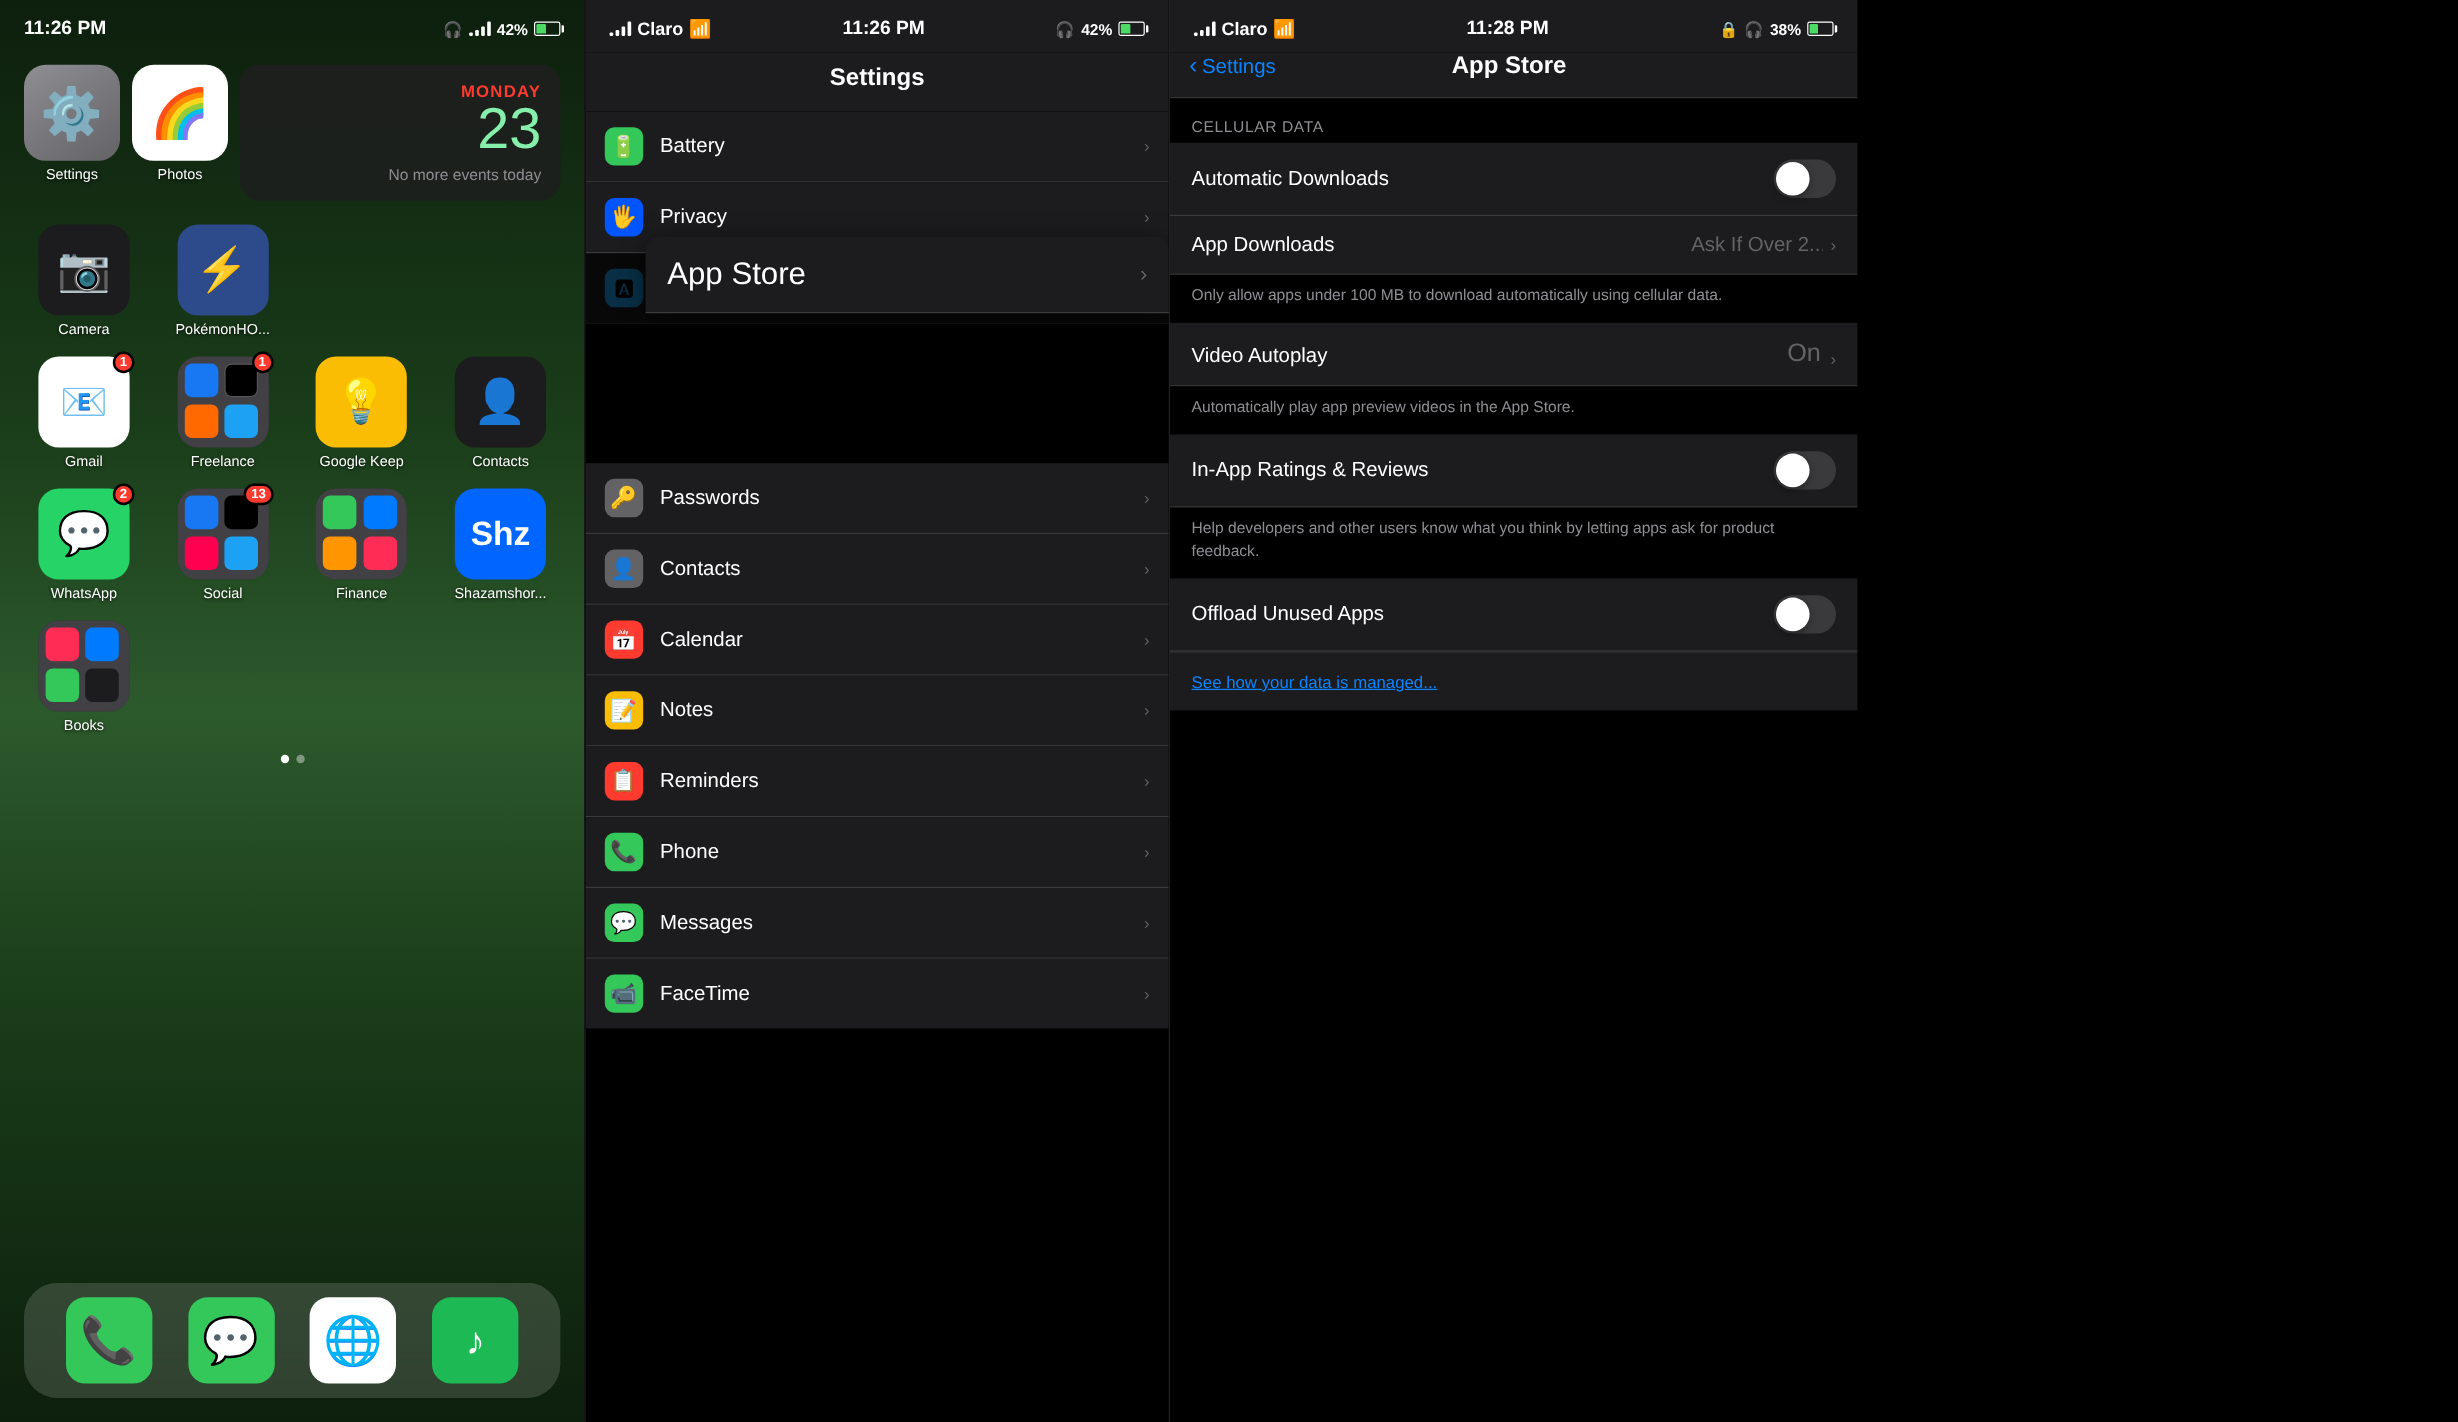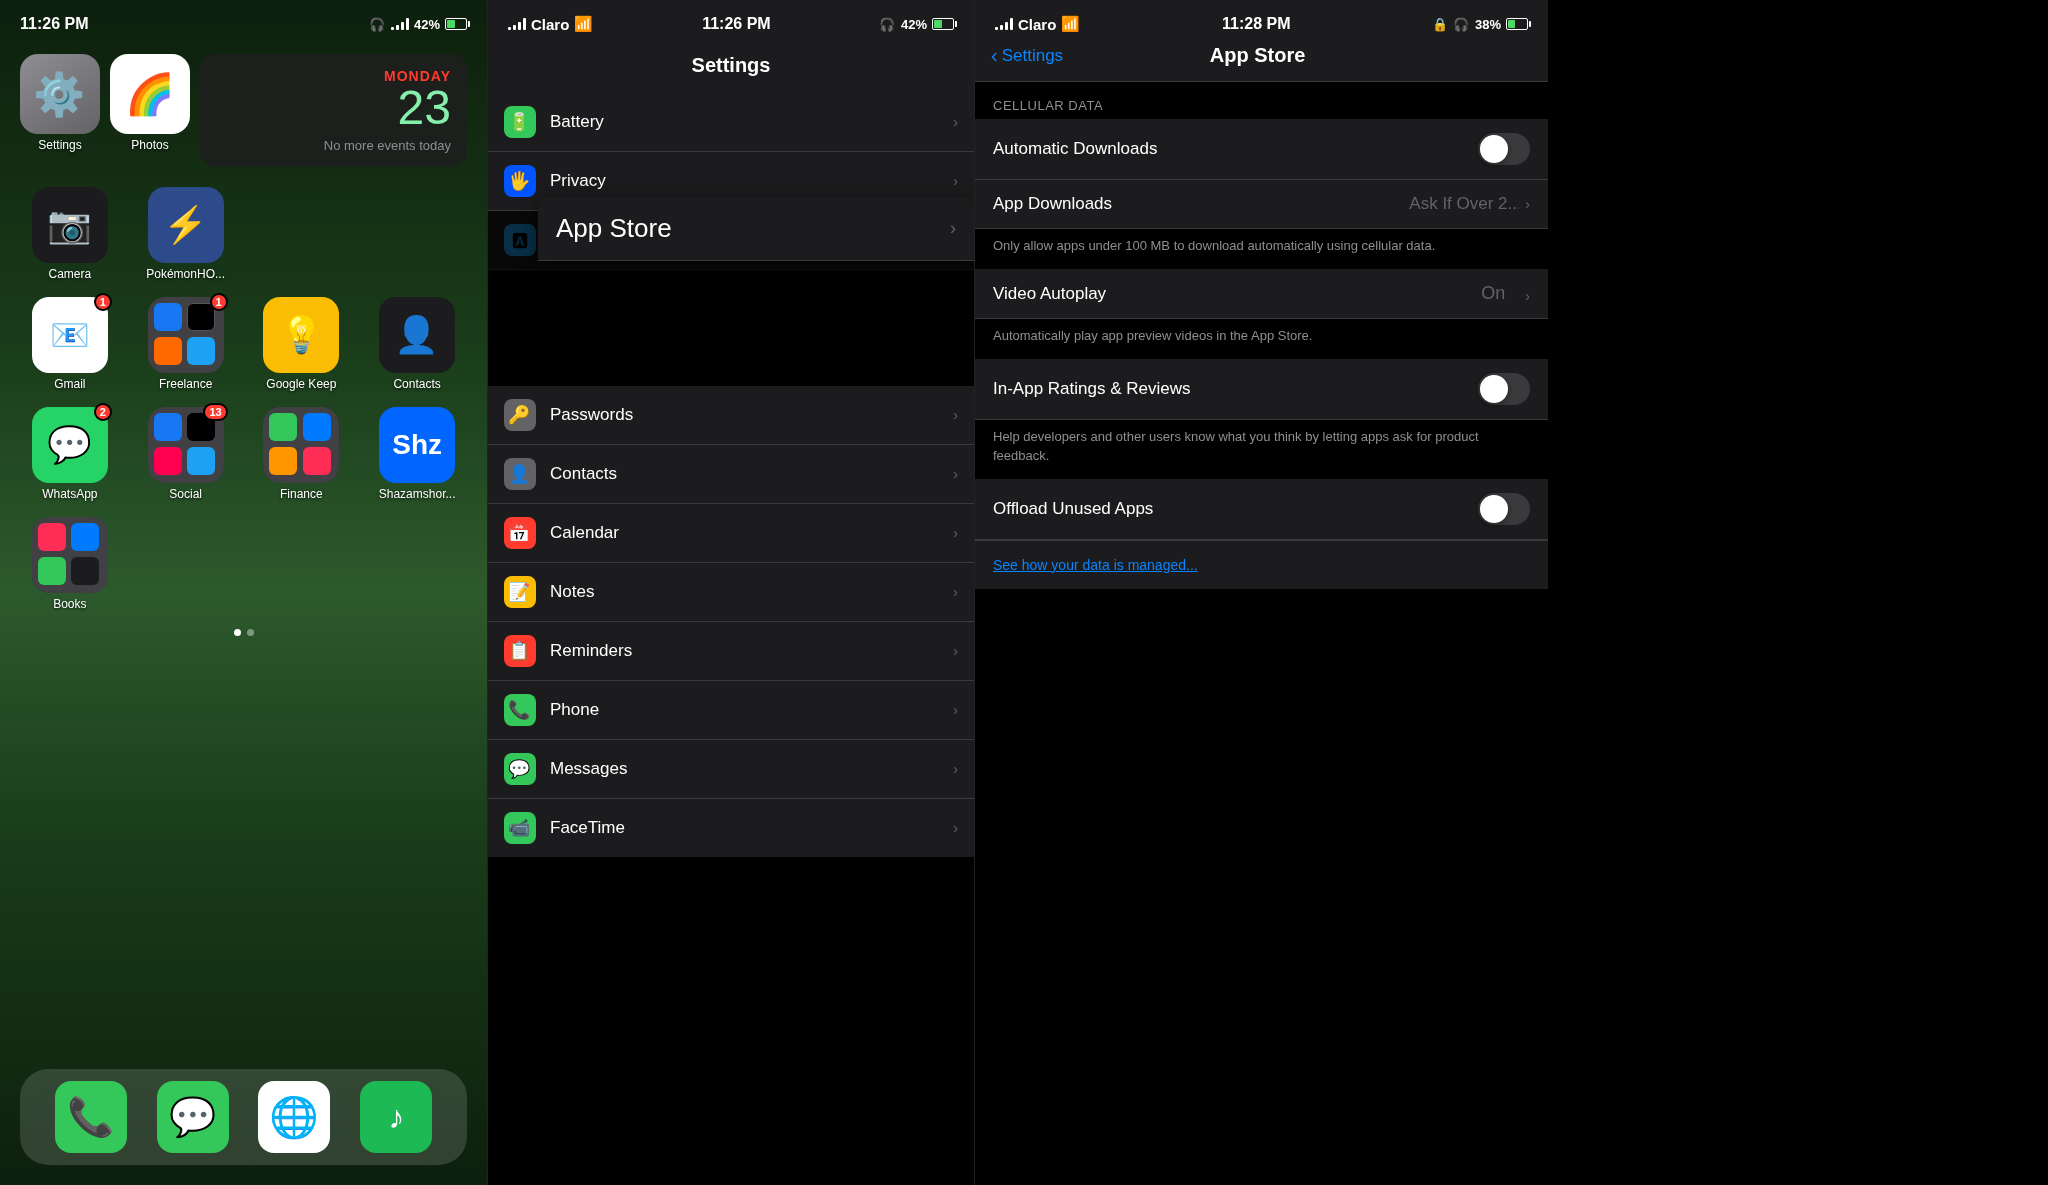--- a/index.html
+++ b/index.html
@@ -602,21 +602,21 @@
     <div style="display:flex;align-items:center;gap:2px">
       <span class="app-downloads-val val-cut">Ask If Over 2...</span>
       <span style="color:#636366;font-size:14px">›</span>
     </div>
   </div>
 
   <div class="s3-desc">Only allow apps under 100 MB to download automatically using cellular data.</div>
 
   <div class="s3-row-chevron">
     <span class="s3-label">Video Autoplay</span>
-    <span style="color:#636366;font-size:18px;margin-right:20px">On</span>
+    <span style="color:#636366;font-size:21px;margin-right:8px">On</span>
     <span class="s3-chevron">›</span>
   </div>
 
   <div class="s3-desc">Automatically play app preview videos in the App Store.</div>
 
   <div class="s3-row-inline">
     <span class="s3-label">In-App Ratings &amp; Reviews</span>
     <div class="toggle off">
       <div class="toggle-thumb"></div>
     </div>

